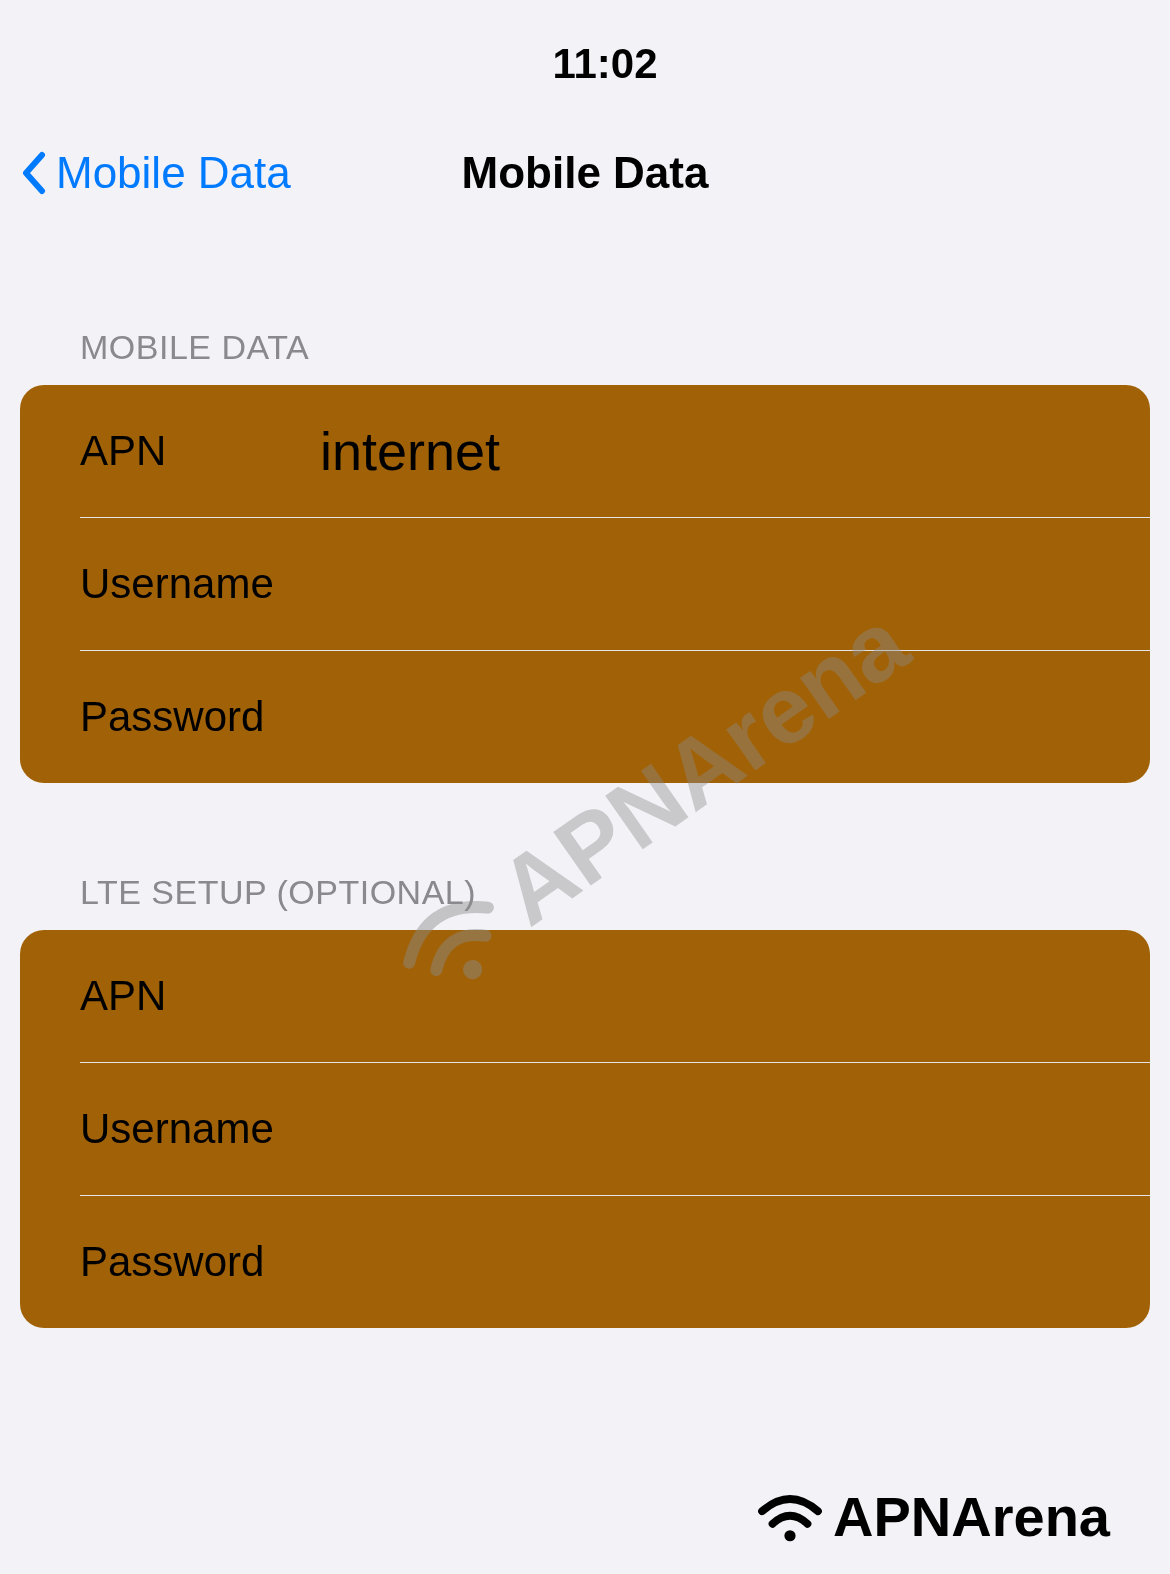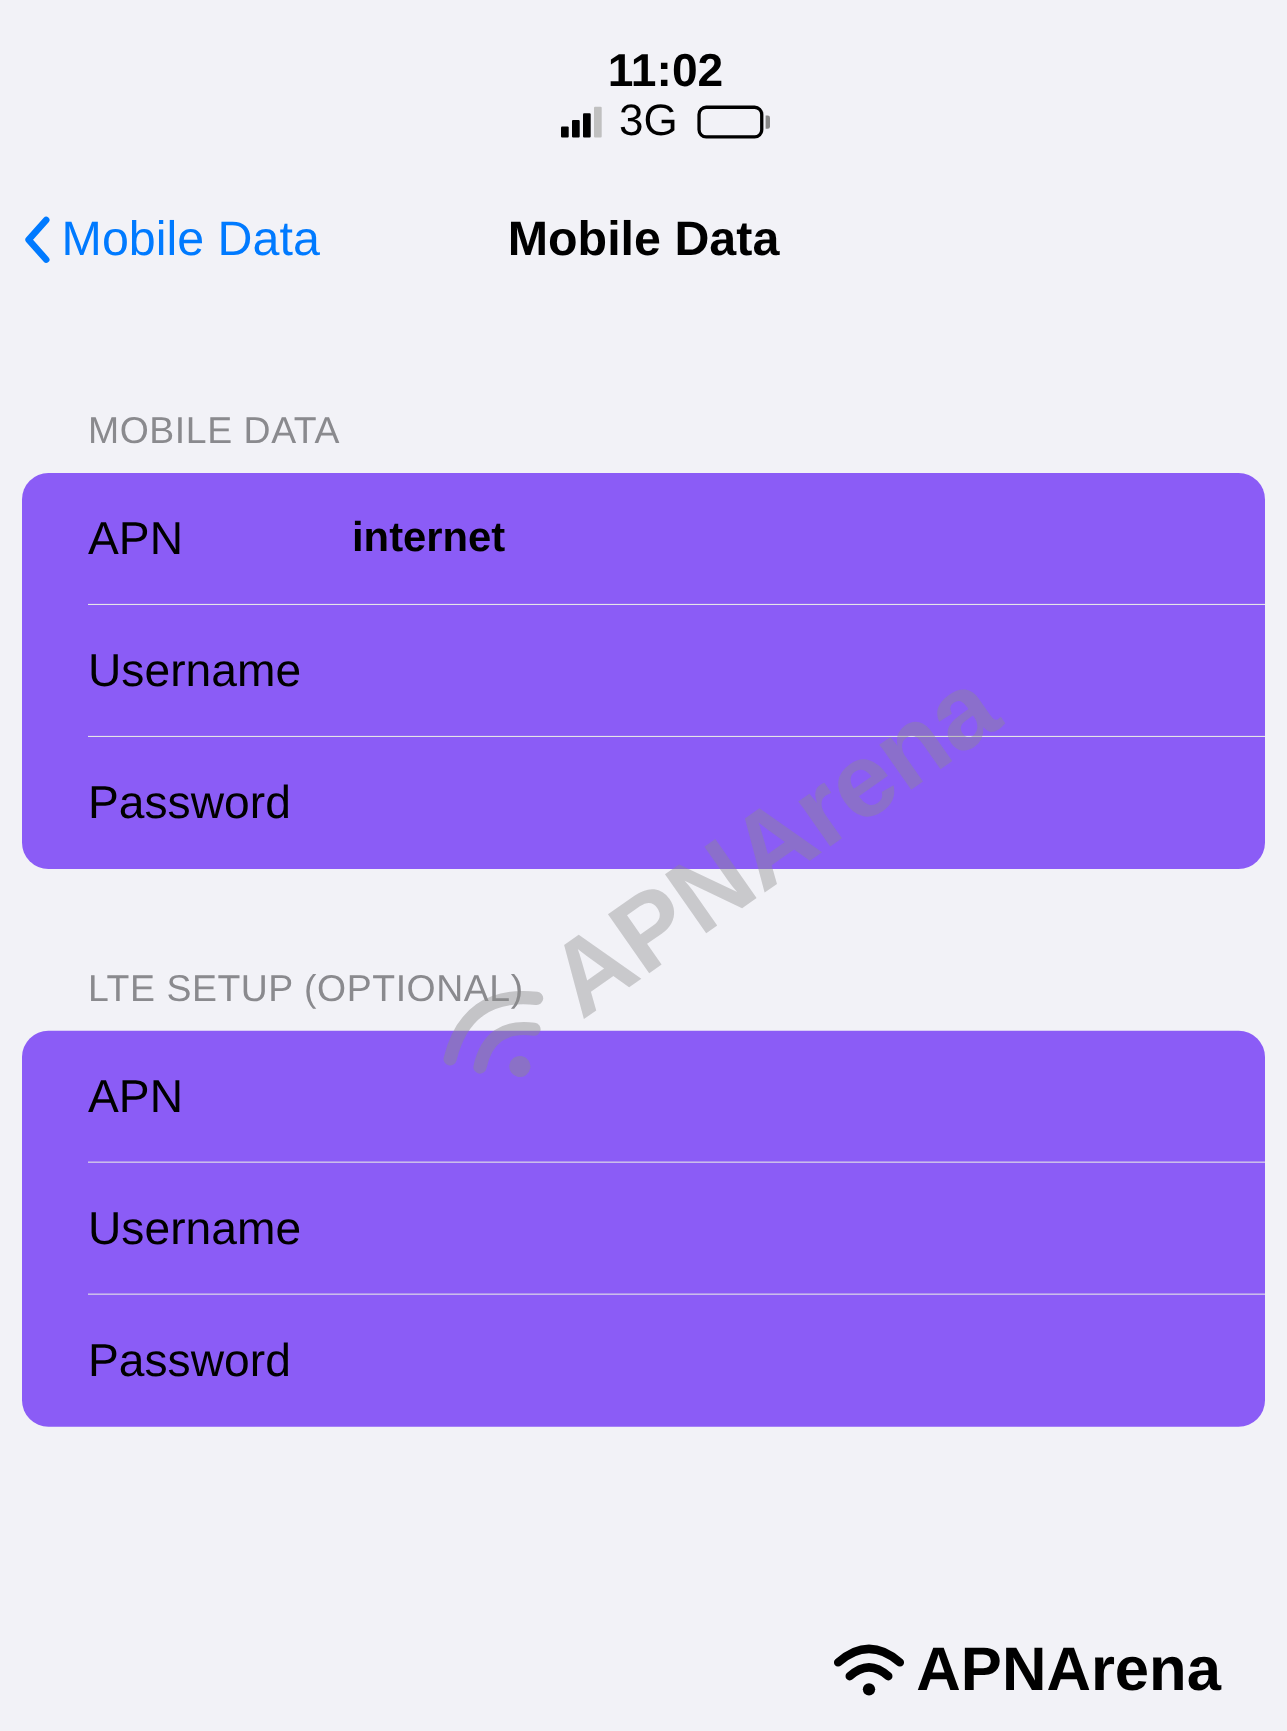--- a/index.html
+++ b/index.html
@@ -108,21 +108,21 @@
       color: #8a8a8e;
       letter-spacing: 0.5px;
       padding: 0 80px;
       margin-bottom: 18px;
       text-transform: uppercase;
     }
     .section-header.first {
       margin-top: 100px;
     }
     .section-group {
-      background-color: #8b5cf6;
+      background-color: #a16207;
       border-radius: 24px;
       margin: 0 20px;
       overflow: hidden;
     }
     .field-row {
       display: flex;
       align-items: center;
       padding: 35px 60px;
       min-height: 120px;
     }
@@ -132,22 +132,22 @@
       padding-left: 0;
     }
     .field-label {
       font-size: 42px;
       font-weight: 400;
       color: #000;
       width: 240px;
       flex-shrink: 0;
     }
     .field-input {
-      font-size: 38px;
-      font-weight: 700;
+      font-size: 54px;
+      font-weight: 400;
       color: #000;
       border: none;
       outline: none;
       background: transparent;
       flex: 1;
     }
     .section-spacer {
       height: 90px;
     }
     .watermark {
@@ -182,33 +182,20 @@
     .footer-wifi {
       width: 70px;
       height: 55px;
     }
   </style>
 </head>
 <body>
 
 <div class="status-bar">
   <span>11:02</span>
-  <div class="status-right">
-    <span class="signal-bars">
-      <span class="signal-bar b1"></span>
-      <span class="signal-bar b2"></span>
-      <span class="signal-bar b3"></span>
-      <span class="signal-bar b4"></span>
-    </span>
-    <span class="network-type">3G</span>
-    <span class="battery">
-      <span class="battery-body"><span class="battery-fill"></span></span>
-      <span class="battery-tip"></span>
-    </span>
-  </div>
 </div>
 
 <div class="nav-bar">
   <div class="back-button">
     <svg class="chevron-left" viewBox="0 0 30 44">
       <path d="M 22 4 L 6 22 L 22 40" stroke="#007aff" stroke-width="6" fill="none" stroke-linecap="round" stroke-linejoin="round"></path>
     </svg>
     <span>Mobile Data</span>
   </div>
   <div class="nav-title">Mobile Data</div>

